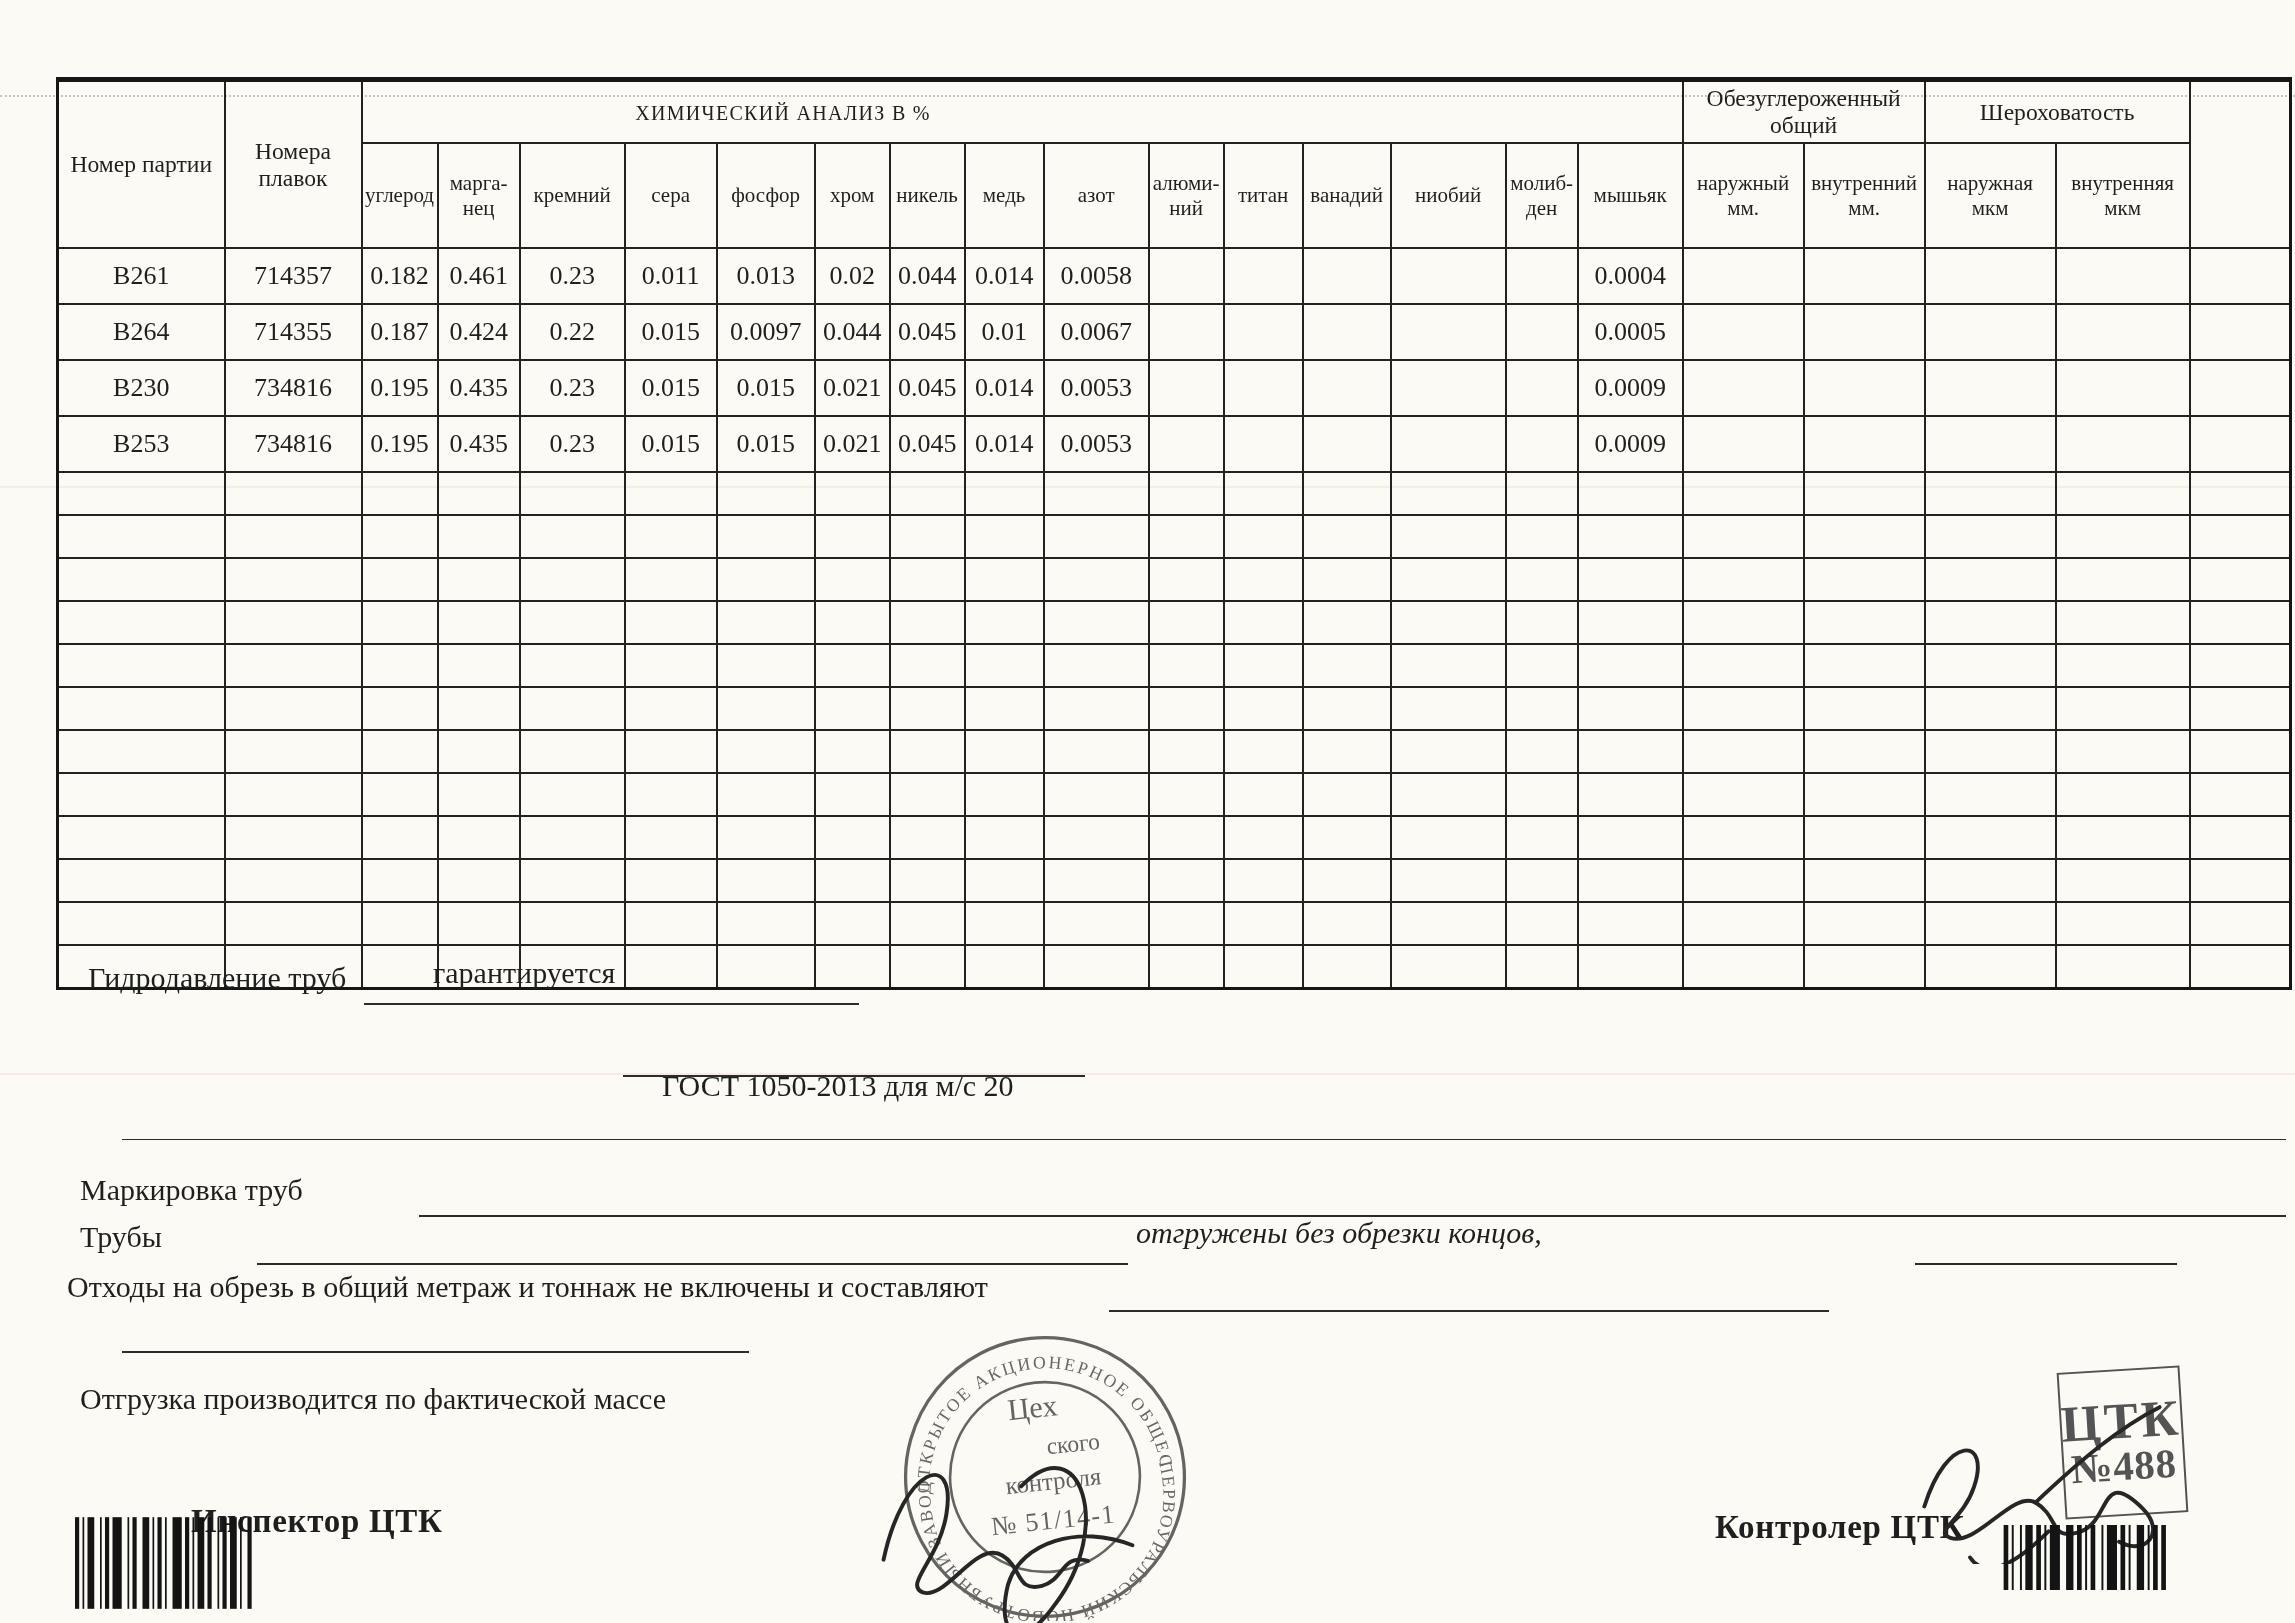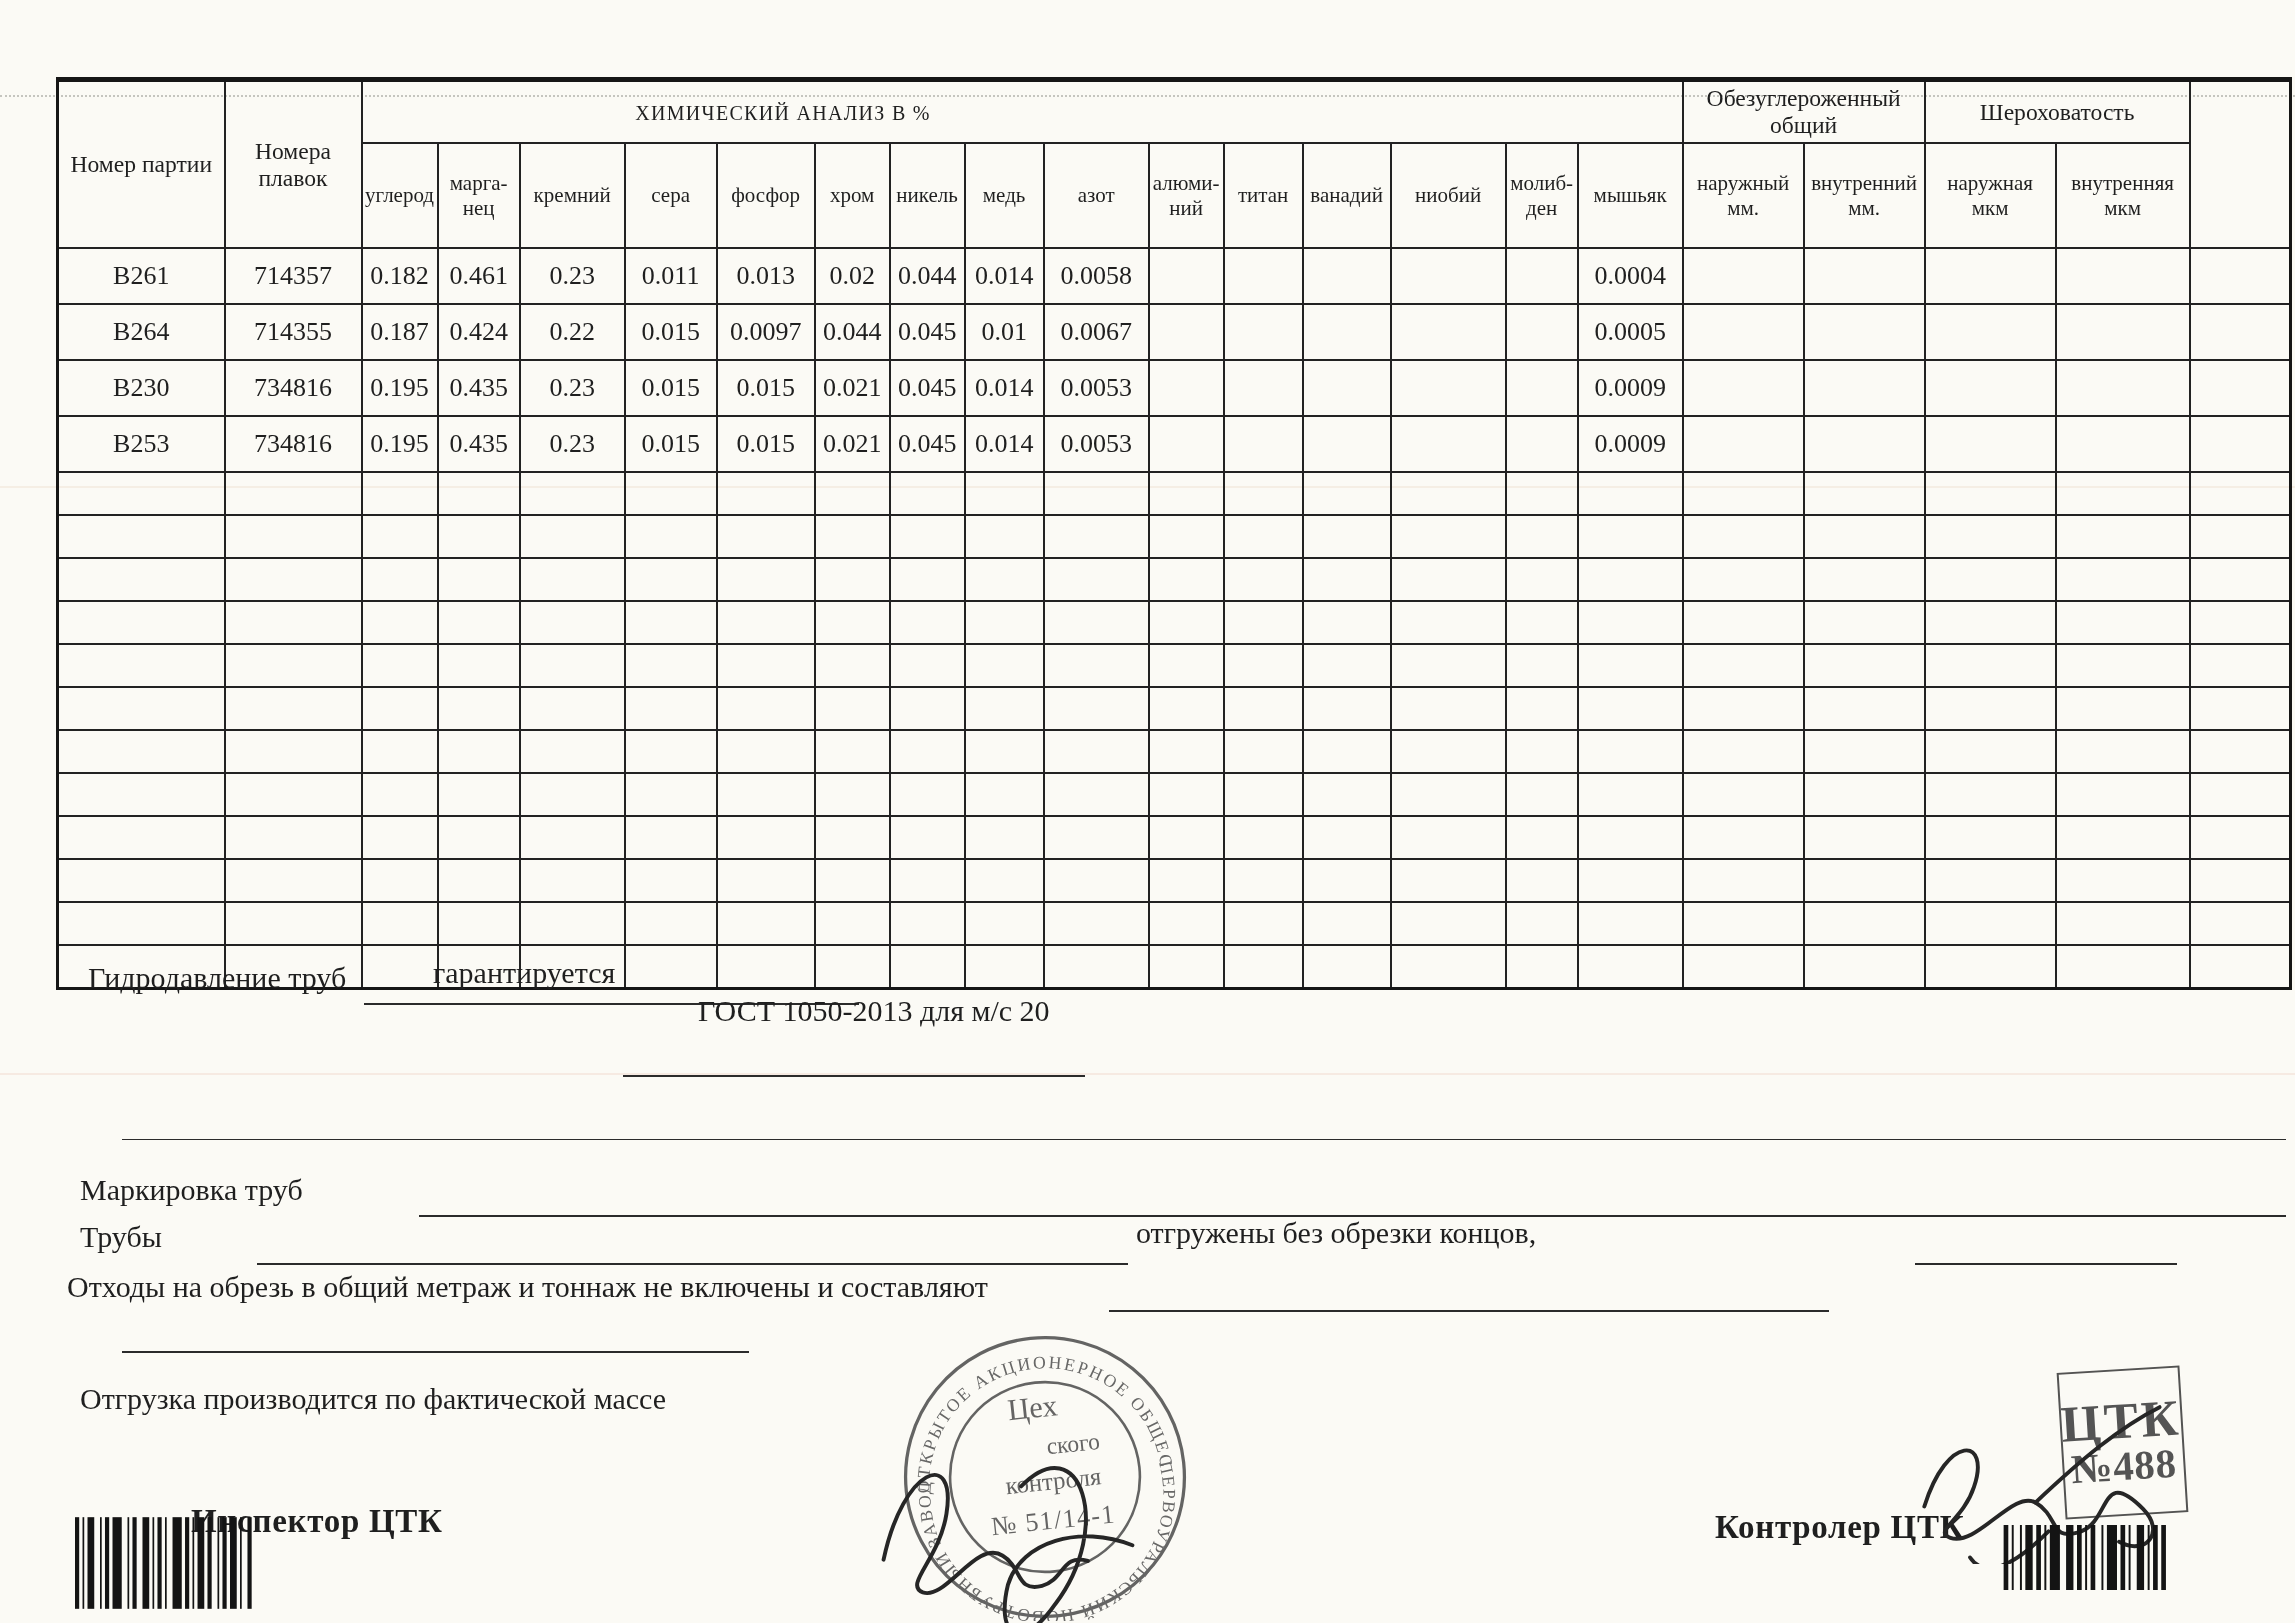--- a/index.html
+++ b/index.html
@@ -497,31 +497,31 @@
           <td></td>
           <td></td>
         </tr>
       </tbody>
   </table>
 
   <div class="fld" style="left:88px;top:961px;">Гидродавление труб</div>
   <div class="fld" style="left:401px;top:956px;margin-left:32px;">гарантируется</div>
   <div class="rule" style="left:364px;top:1003px;width:495px;"></div>
 
-  <div class="fld" style="left:662px;top:994px;margin-left:36px;">ГОСТ 1050-2013 для м/с 20</div>
+  <div class="fld" style="left:662px;top:1069px;">ГОСТ 1050-2013 для м/с 20</div>
   <div class="rule" style="left:623px;top:1075px;width:462px;"></div>
 
   <div class="rule thin" style="left:122px;top:1139px;width:2164px;"></div>
 
   <div class="fld" style="left:80px;top:1173px;">Маркировка труб</div>
   <div class="rule" style="left:419px;top:1215px;width:1867px;"></div>
 
   <div class="fld" style="left:80px;top:1220px;">Трубы</div>
   <div class="rule" style="left:257px;top:1263px;width:871px;"></div>
-  <div class="fld" style="left:1136px;top:1216px;">отгружены без обрезки концов,</div>
+  <div class="fld" style="left:1136px;top:1216px;font-style:italic;">отгружены без обрезки концов,</div>
   <div class="rule" style="left:1915px;top:1263px;width:262px;"></div>
 
   <div class="fld" style="left:67px;top:1270px;">Отходы на обрезь в общий метраж и тоннаж не включены и составляют</div>
   <div class="rule" style="left:1109px;top:1310px;width:720px;"></div>
 
   <div class="rule" style="left:122px;top:1351px;width:627px;"></div>
 
   <div class="fld" style="left:80px;top:1382px;">Отгрузка производится по фактической массе</div>
 
   <div class="fld bold" style="left:191px;top:1503px;">Инспектор ЦТК</div>

